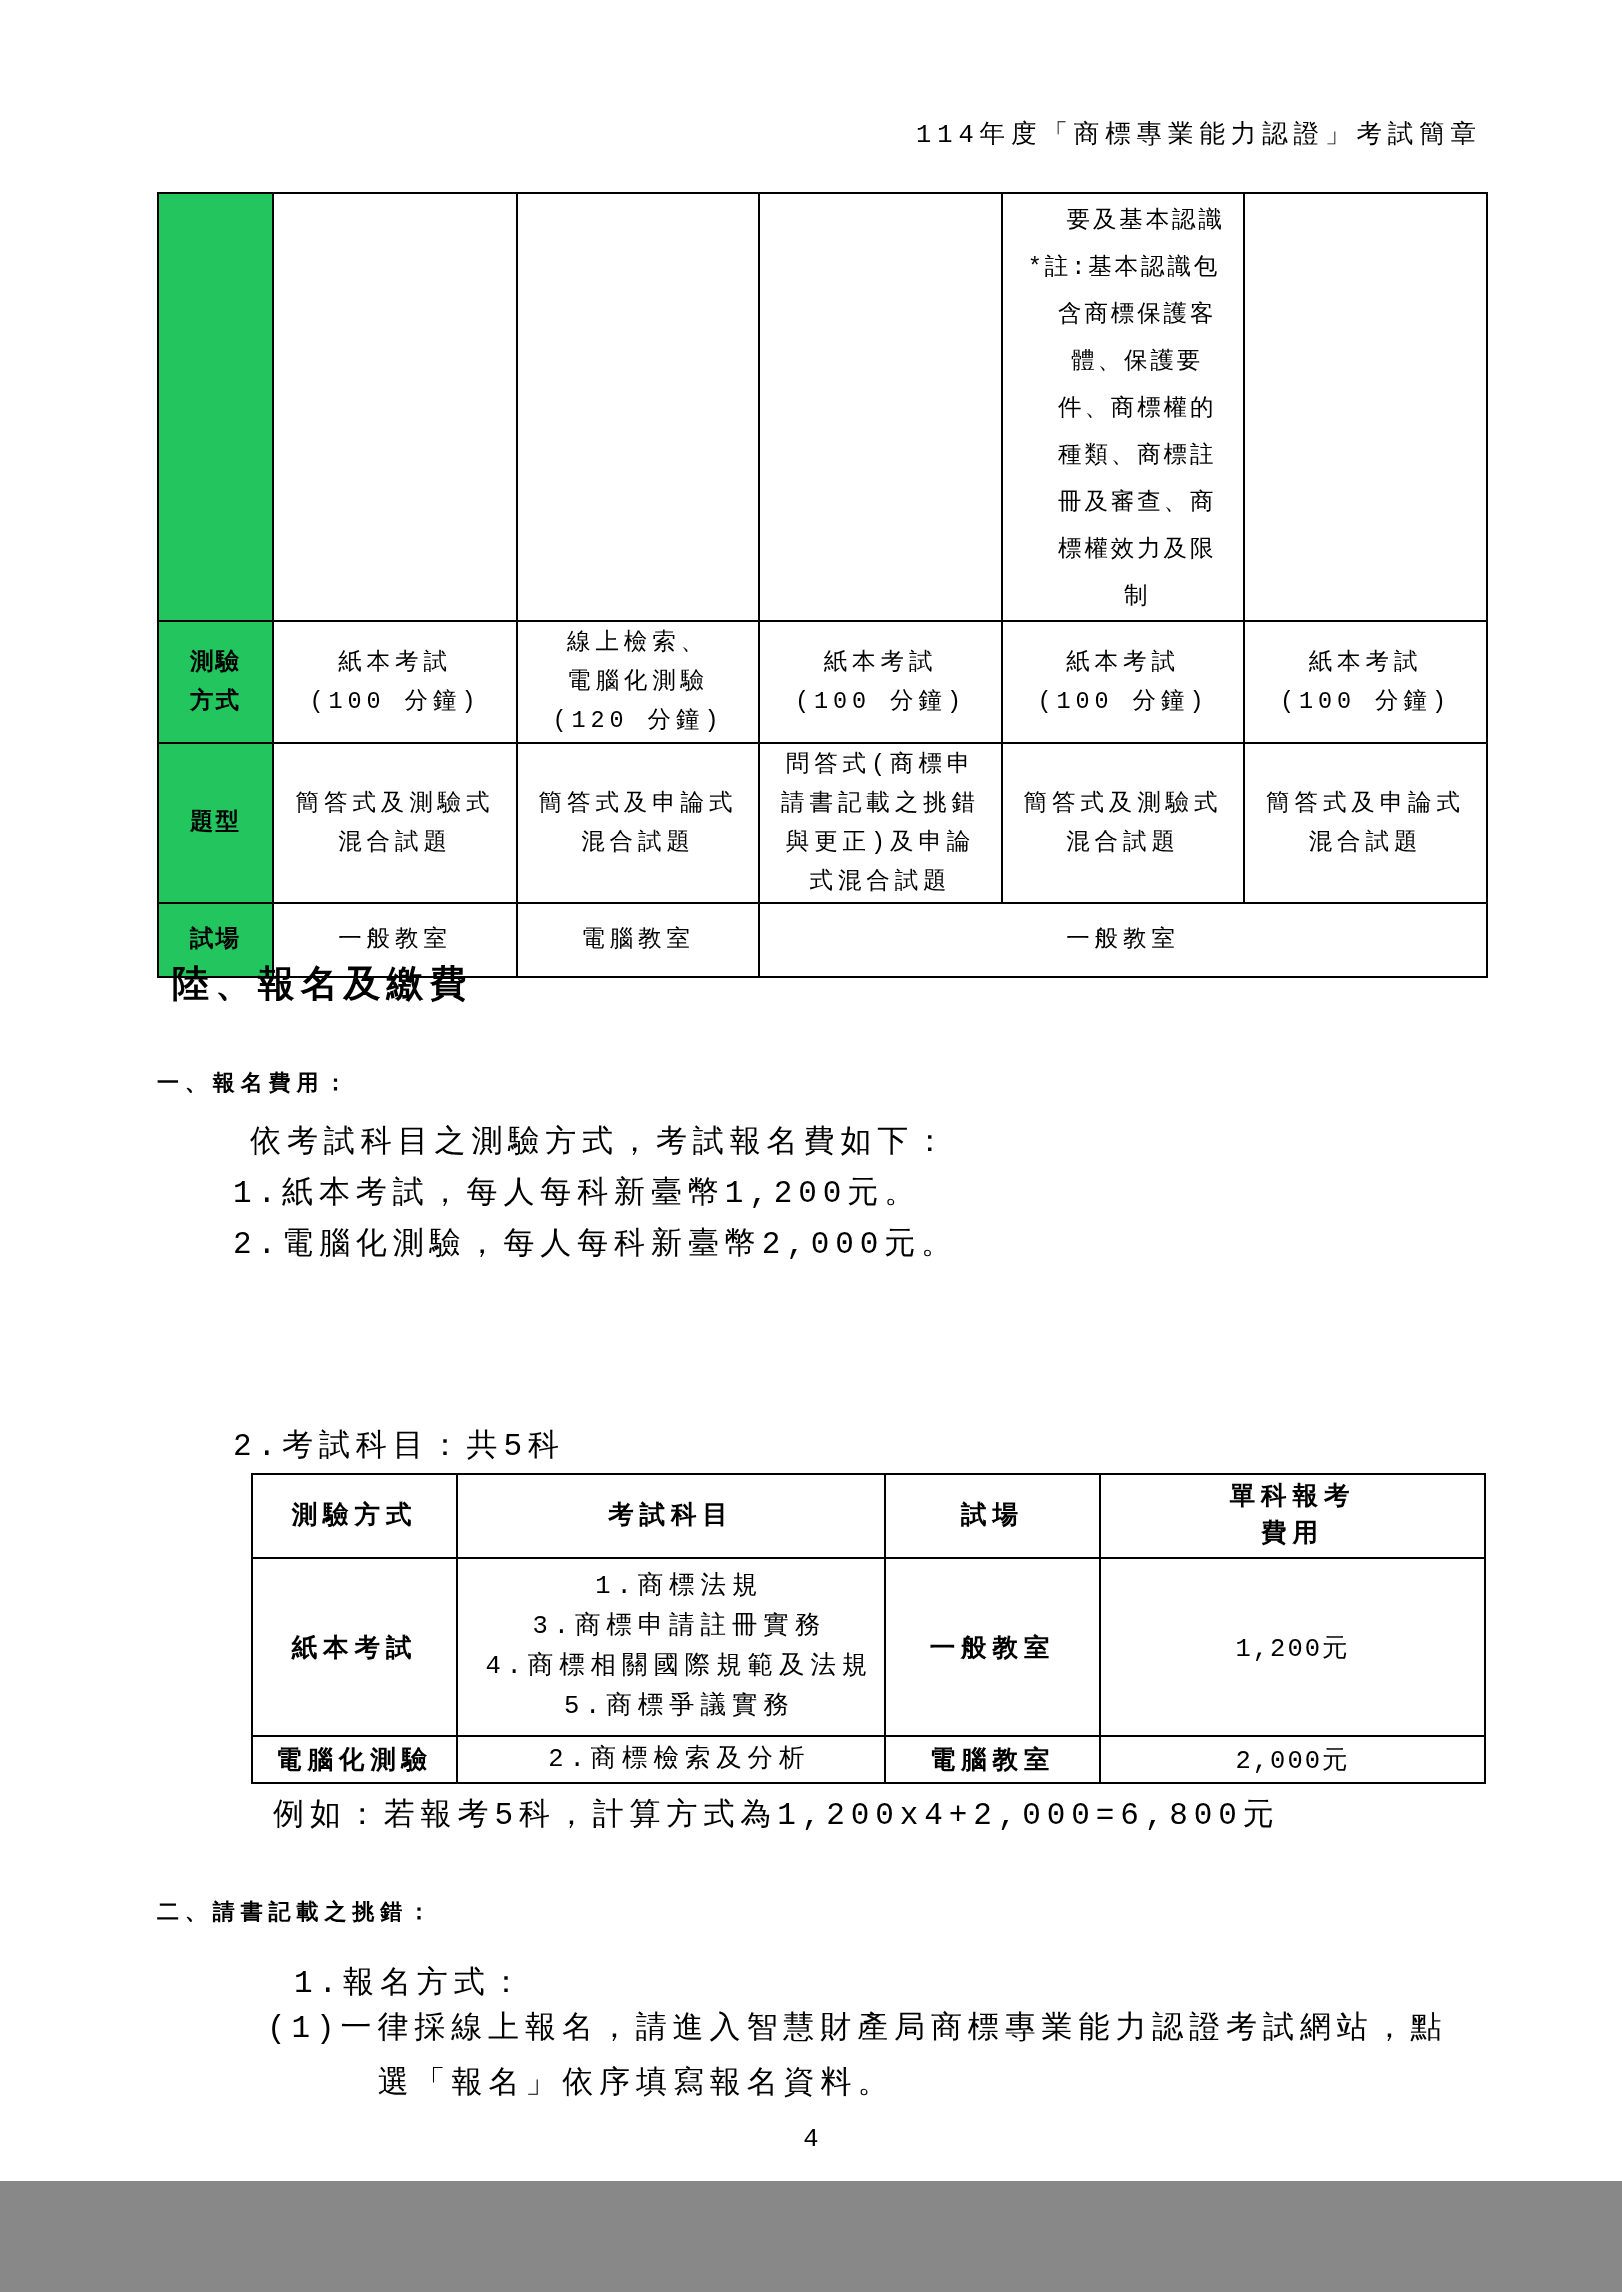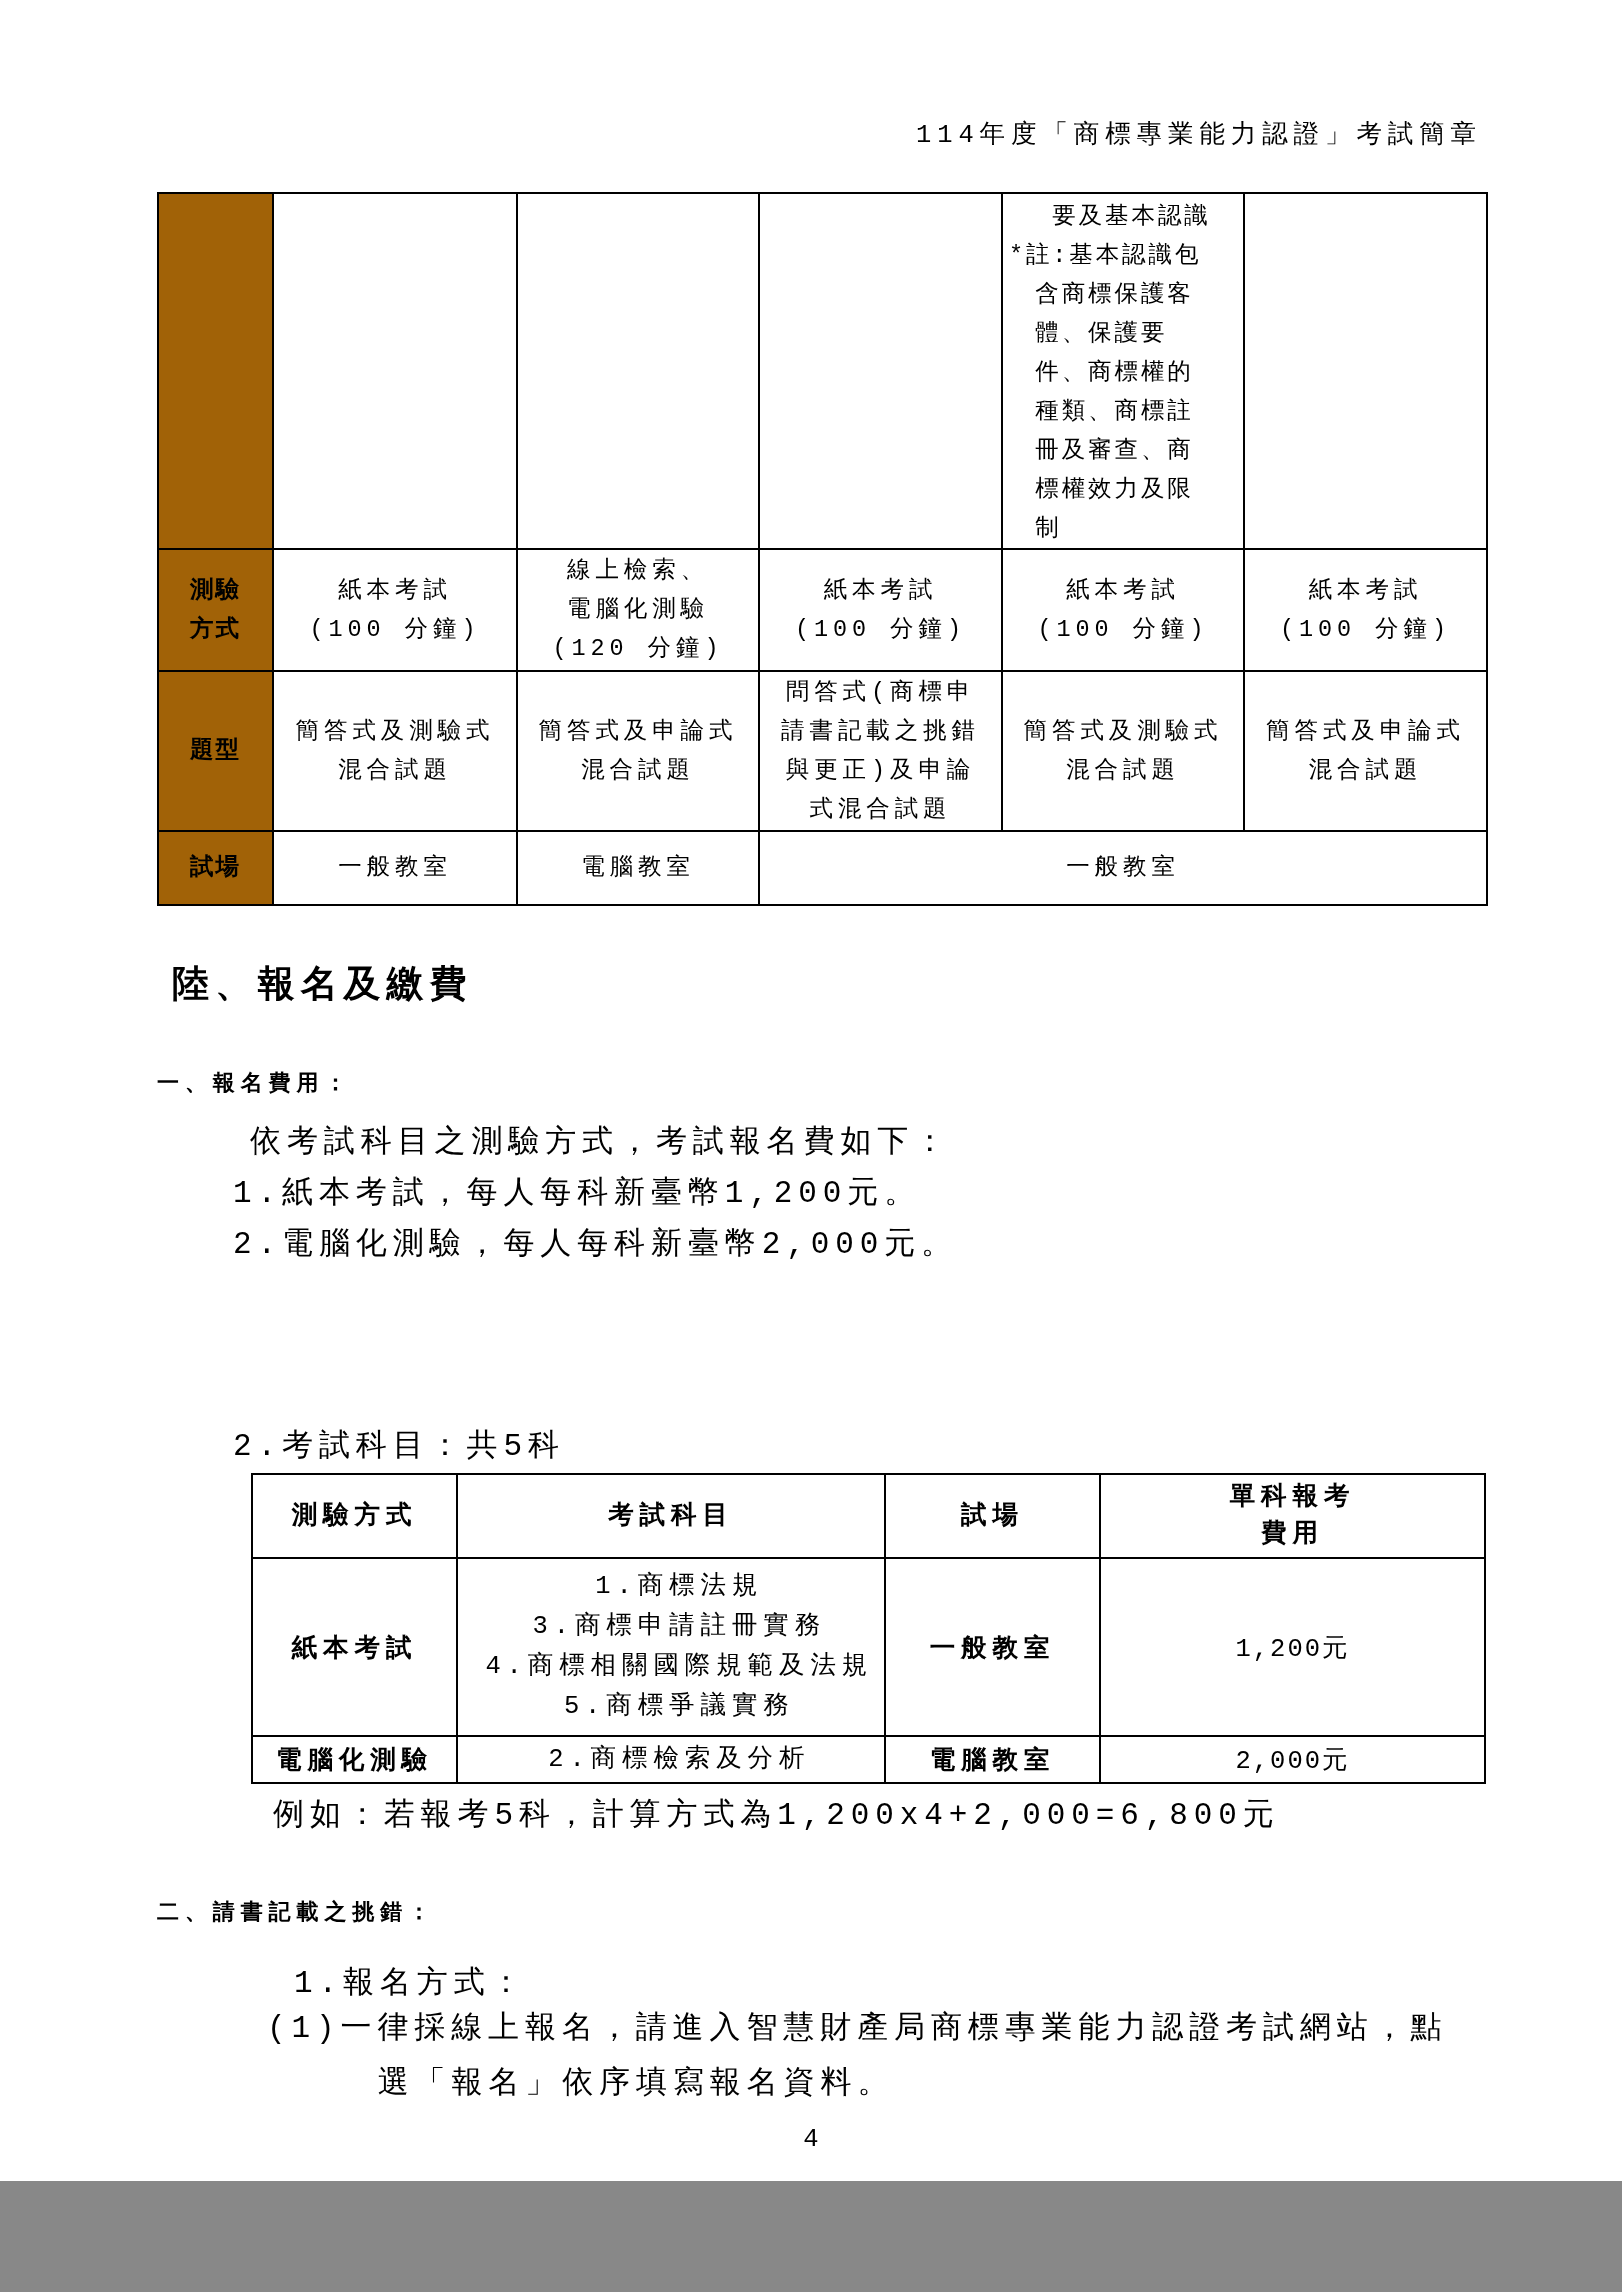--- a/index.html
+++ b/index.html
@@ -22,28 +22,28 @@
     border-collapse:collapse; table-layout:fixed;
     border:2.9px solid #000;
   }
   .t1 td {
     border:2px solid #000;
     text-align:center; vertical-align:middle;
     font-size:23.5px; line-height:39px; letter-spacing:4.9px;
     white-space:pre-line; padding:0 2px;
     overflow:hidden;
   }
-  .t1 td.hdr { background:#a16207; font-weight:bold; letter-spacing:2px; }
+  .t1 td.hdr { background:#22c55e; font-weight:bold; letter-spacing:2px; }
   .t1 tr.r-note   { height:353px; }
   .t1 tr.r-method { height:122px; }
   .t1 tr.r-qtype  { height:160px; }
   .t1 tr.r-venue  { height:74px;  }
   .t1 td.note-cell {
-    vertical-align:top; text-align:left;
-    padding:2.9px 3.9px 0 5.9px; line-height:39px; letter-spacing:2.9px;
+    vertical-align:top; text-align:center;
+    padding:2.9px 3.9px 0 5.9px; line-height:47px; letter-spacing:2.9px;
   }
   
   .h-main  { position:absolute; left:157px; top:959px;  font-size:37px; font-weight:bold; letter-spacing:5.9px; white-space:nowrap;margin-left:15px; }
   .h-sub   { position:absolute; font-size:22px; font-weight:bold; letter-spacing:5.9px; white-space:nowrap; }
   .h-sub1  { left:157px; top:1068px; }
   .h-sub2  { left:157px; top:1897px; }
   .bodyline {
     position:absolute; font-size:31px; letter-spacing:5.9px;
     white-space:pre-line; line-height:51px;
   }

